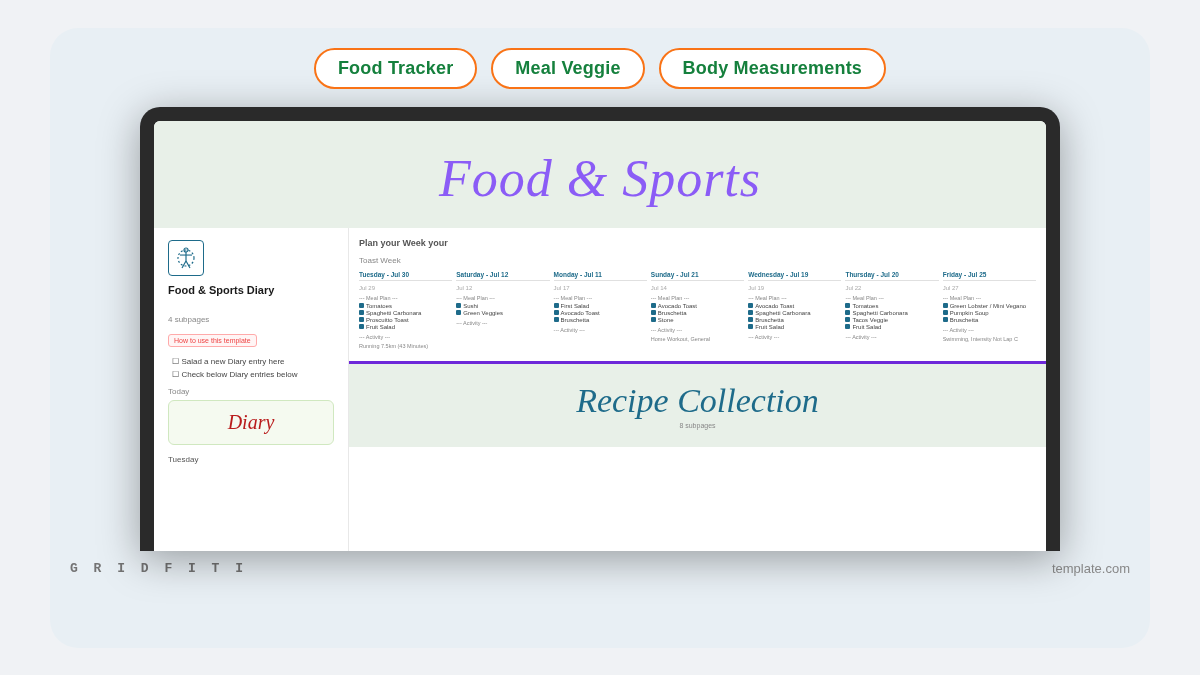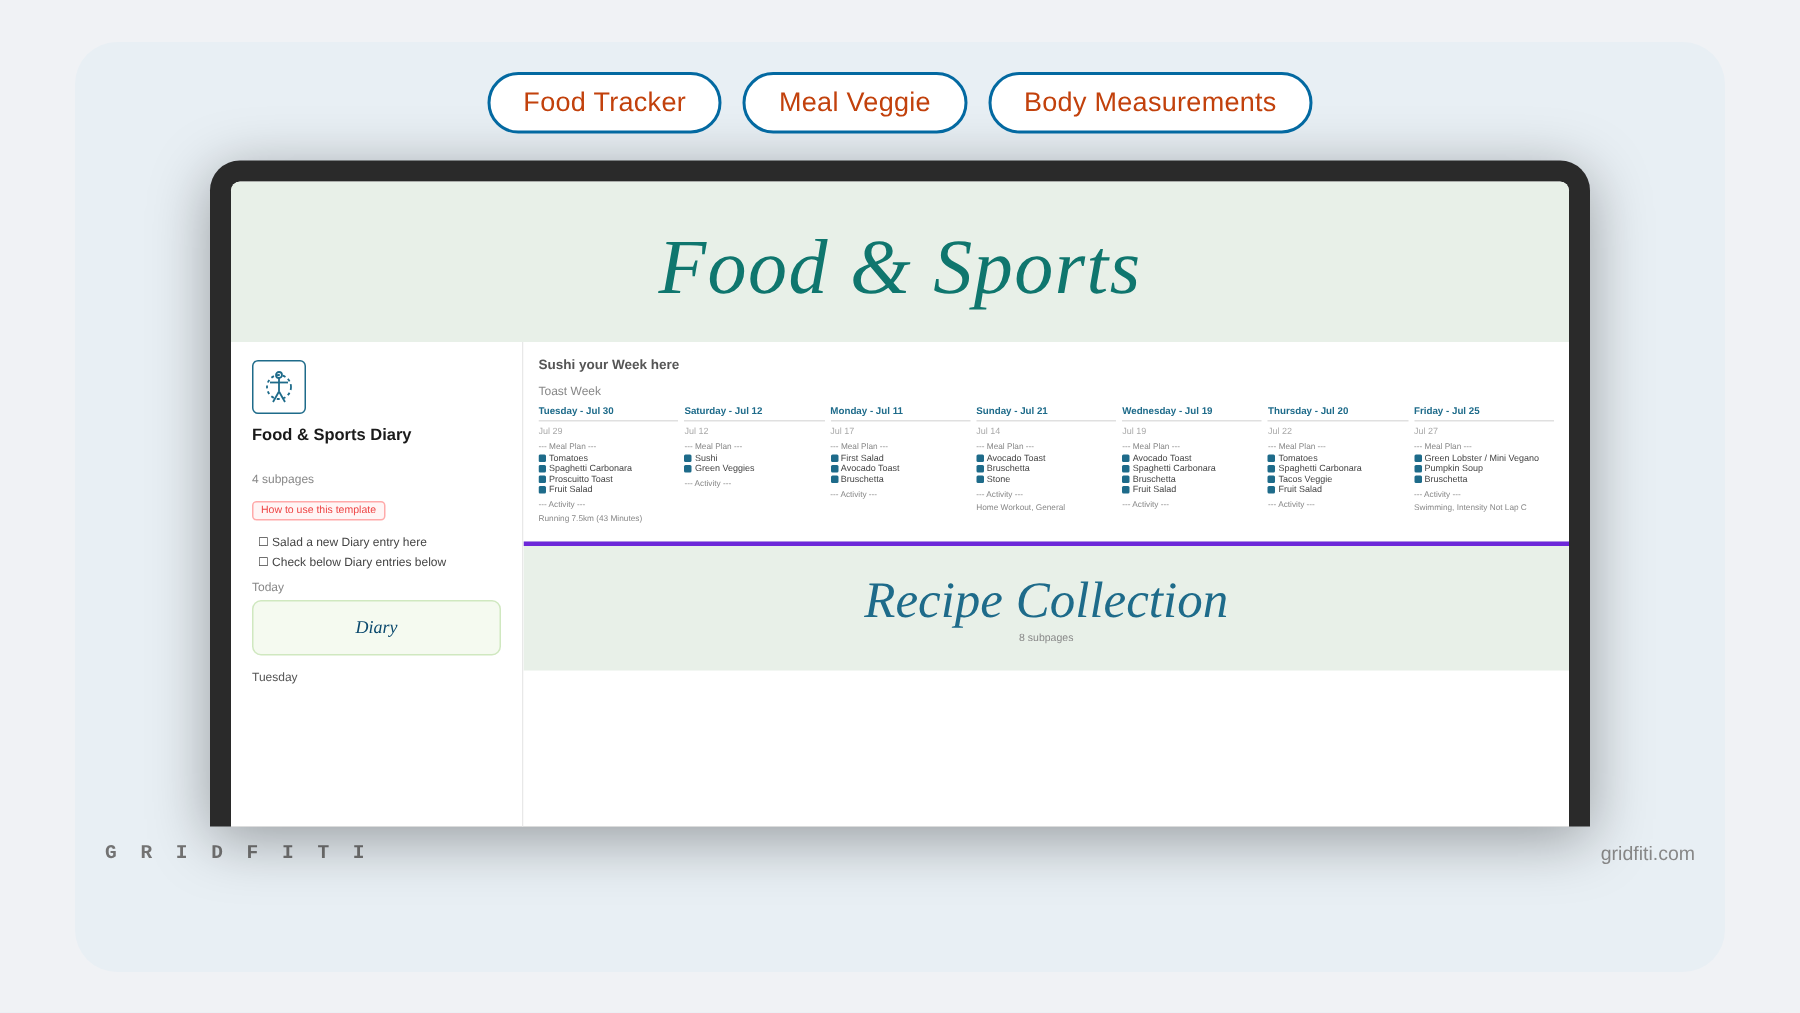--- a/index.html
+++ b/index.html
@@ -30,27 +30,27 @@
 
     
     .tags-row {
       display: flex;
       gap: 14px;
       margin-bottom: 18px;
       z-index: 10;
     }
 
     .tag-pill {
-      border: 2px solid #0369a1;
+      border: 2px solid #f97316;
       border-radius: 50px;
       padding: 8px 22px;
       font-size: 18px;
-      color: #c2410c;
+      color: #15803d;
       background: white;
-      font-weight: 400;
+      font-weight: 700;
       letter-spacing: 0.2px;
     }
 
     
     .laptop-wrapper {
       width: 920px;
       position: relative;
     }
 
     .laptop-frame {
@@ -72,21 +72,21 @@
     .screen-header {
       background: #e8f0e8;
       padding: 28px 0 20px 0;
       text-align: center;
     }
 
     .screen-title {
       font-family: Georgia, 'Times New Roman', serif;
       font-style: italic;
       font-size: 52px;
-      color: #0f766e;
+      color: #8b5cf6;
       letter-spacing: 1px;
     }
 
     .screen-body {
       display: flex;
       height: 340px;
       overflow: hidden;
     }
 
     
@@ -165,22 +165,22 @@
       border: 1px solid #d0e8c0;
       border-radius: 6px;
       padding: 10px;
       text-align: center;
       margin-bottom: 10px;
     }
 
     .sidebar-diary-label {
       font-family: Georgia, serif;
       font-style: italic;
-      font-size: 12px;
-      color: #0c4a6e;
+      font-size: 20px;
+      color: #b91c1c;
     }
 
     .sidebar-tuesday {
       font-size: 8px;
       color: #555;
       margin-top: 6px;
     }
 
     
     .main-content {
@@ -345,21 +345,21 @@
             <div class="sidebar-item">Salad a new Diary entry here</div>
             <div class="sidebar-item">Check below Diary entries below</div>
             <div class="sidebar-section-label">Today</div>
             <div class="sidebar-diary-box">
               <div class="sidebar-diary-label">Diary</div>
             </div>
             <div class="sidebar-tuesday">Tuesday</div>
           </div>
 
           <div class="main-content">
-            <div class="plan-header">Sushi your Week here</div>
+            <div class="plan-header">Plan your Week your</div>
             <div class="week-label">Toast Week</div>
 
             <div class="days-grid">
 
               <div class="day-col">
                 <div class="day-header">Tuesday - Jul 30</div>
                 <div class="day-sub">Jul 29</div>
                 <div class="day-section">--- Meal Plan ---</div>
                 <div class="day-item">
                     <span class="day-item-dot blue"></span>
@@ -513,15 +513,15 @@
             </div>
 
           </div>
         </div>
       </div>
     </div>
   </div>
 
   <div class="bottom-bar">
     <span class="brand-left">G R I D F I T I</span>
-    <span class="brand-right">gridfiti.com</span>
+    <span class="brand-right">template.com</span>
   </div>
 </div>
 
 </body></html>

